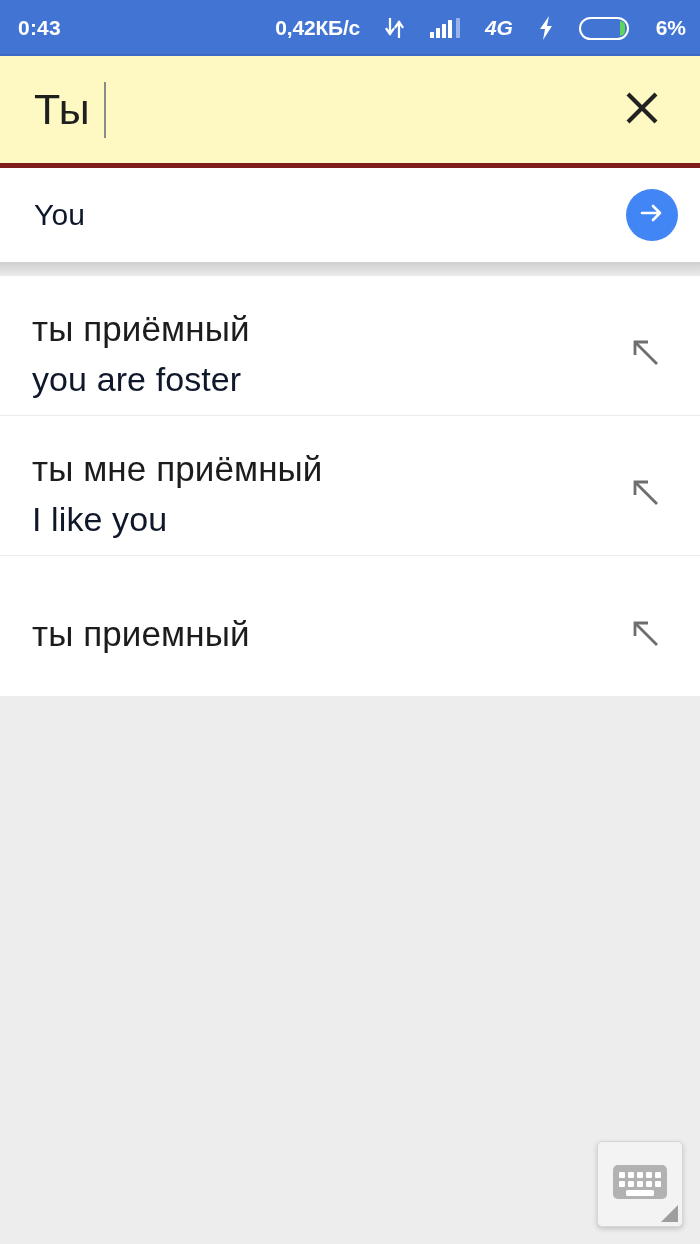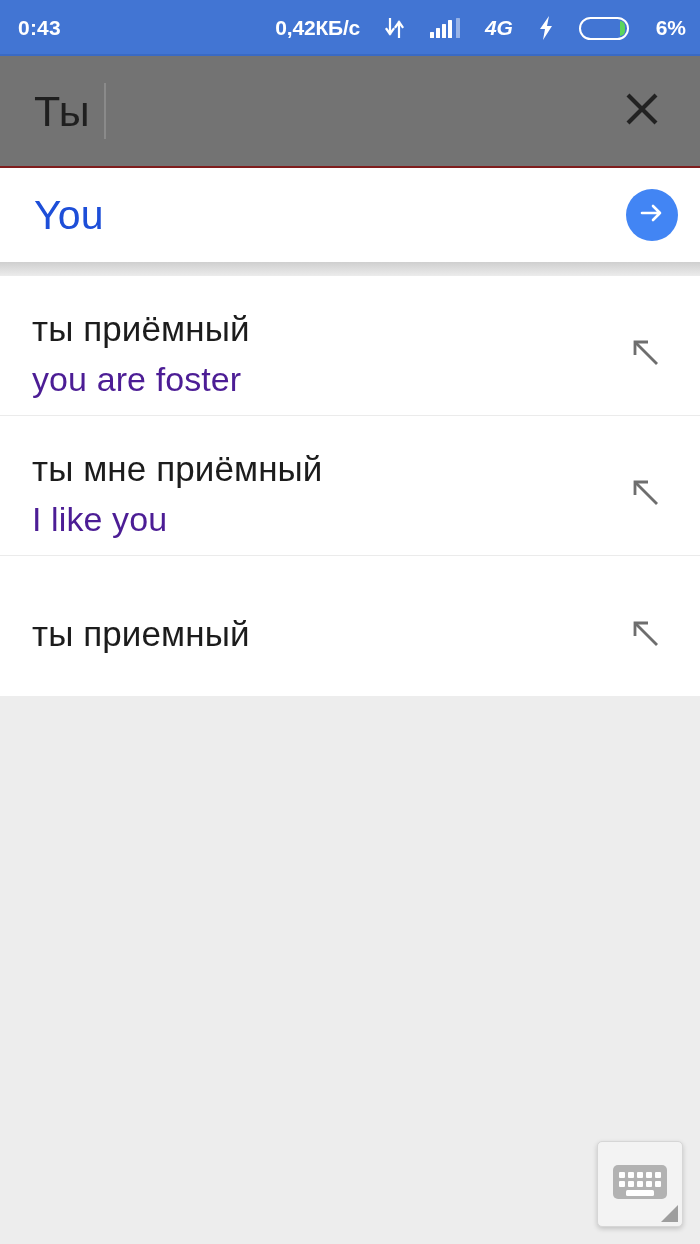--- a/index.html
+++ b/index.html
@@ -98,26 +98,26 @@
     top: 2px;
     bottom: 2px;
     width: 5px;
     background: #5cd65c;
     border-radius: 0 8px 8px 0;
   }
 
   
   .input-row {
     height: 112px;
-    background: #737373;
+    background: #fef9c3;
     display: flex;
     align-items: center;
     padding: 0 28px 0 34px;
     box-sizing: border-box;
-    border-bottom: 2px solid #7f1d1d;
+    border-bottom: 5px solid #7f1d1d;
     position: relative;
   }
   .input-wrap {
     flex: 1;
     display: flex;
     align-items: center;
     height: 100%;
   }
   .input-text {
     font-size: 43px;
@@ -144,22 +144,22 @@
   .translate-row {
     height: 94px;
     background: #ffffff;
     display: flex;
     align-items: center;
     padding: 0 22px 0 34px;
     box-sizing: border-box;
   }
   .translate-text {
     flex: 1;
-    font-size: 41px;
-    color: #1d4ed8;
+    font-size: 30px;
+    color: #0f172a;
     line-height: 1;
     letter-spacing: 0.2px;
   }
   .go-btn {
     width: 52px;
     height: 52px;
     border-radius: 50%;
     background: #4285f4;
     display: flex;
     align-items: center;
@@ -198,21 +198,21 @@
     gap: 10px;
   }
   .sug-primary {
     font-size: 35px;
     color: #1c1c1c;
     line-height: 1.15;
     letter-spacing: 0.1px;
   }
   .sug-secondary {
     font-size: 34px;
-    color: #4c1d95;
+    color: #0f172a;
     line-height: 1.15;
     letter-spacing: 0.1px;
   }
   .sug-secondary:empty { display: none; }
   .sug-arrow {
     width: 58px;
     height: 58px;
     display: flex;
     align-items: center;
     justify-content: center;

